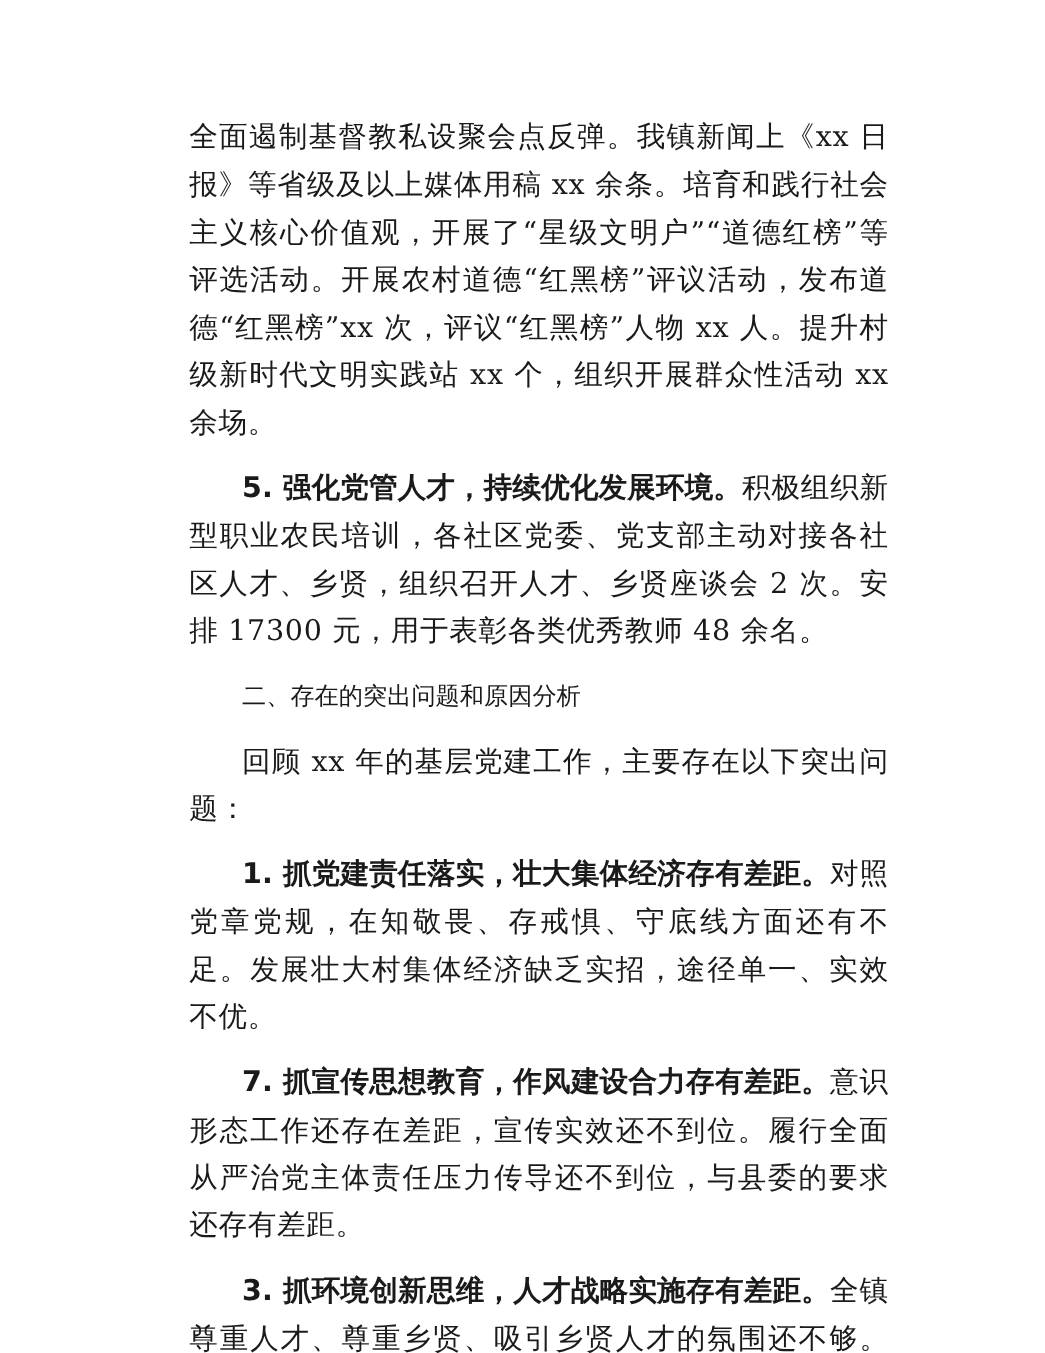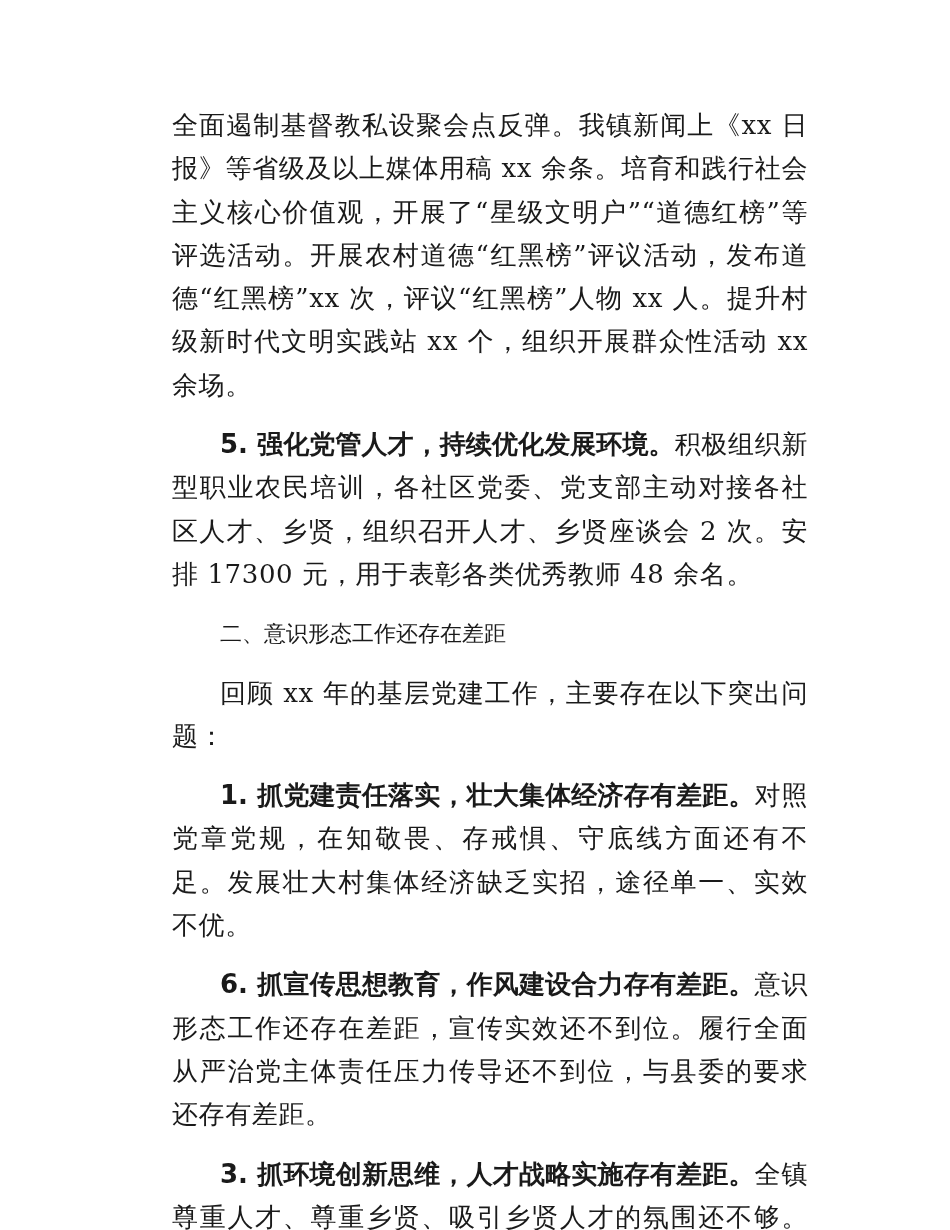--- a/index.html
+++ b/index.html
@@ -56,31 +56,31 @@
 <div class="page">
 
   <p class="para">
     <span>全面遏制基督教私设聚会点反弹。我镇新闻上《xx 日报》等省级及以上媒体用稿 xx 余条。培育和践行社会主义核心价值观，开展了“星级文明户”“道德红榜”等评选活动。开展农村道德“红黑榜”评议活动，发布道德“红黑榜”xx 次，评议“红黑榜”人物 xx 人。提升村级新时代文明实践站 xx 个，组织开展群众性活动 xx 余场。</span>
   </p>
 
   <p class="para indent gap">
     <span class="lead">5. 强化党管人才，持续优化发展环境。</span><span>积极组织新型职业农民培训，各社区党委、党支部主动对接各社区人才、乡贤，组织召开人才、乡贤座谈会 2 次。安排 17300 元，用于表彰各类优秀教师 48 余名。</span>
   </p>
 
-  <h2 class="heading">二、意识形态工作还存在差距</h2>
+  <h2 class="heading">二、存在的突出问题和原因分析</h2>
 
   <p class="para indent gap">
     <span>回顾 xx 年的基层党建工作，主要存在以下突出问题：</span>
   </p>
 
   <p class="para indent gap">
     <span class="lead">1. 抓党建责任落实，壮大集体经济存有差距。</span><span>对照党章党规，在知敬畏、存戒惧、守底线方面还有不足。发展壮大村集体经济缺乏实招，途径单一、实效不优。</span>
   </p>
 
   <p class="para indent gap">
-    <span class="lead">6. 抓宣传思想教育，作风建设合力存有差距。</span><span>意识形态工作还存在差距，宣传实效还不到位。履行全面从严治党主体责任压力传导还不到位，与县委的要求还存有差距。</span>
+    <span class="lead">7. 抓宣传思想教育，作风建设合力存有差距。</span><span>意识形态工作还存在差距，宣传实效还不到位。履行全面从严治党主体责任压力传导还不到位，与县委的要求还存有差距。</span>
   </p>
 
   <p class="para indent gap">
     <span class="lead">3. 抓环境创新思维，人才战略实施存有差距。</span><span>全镇尊重人才、尊重乡贤、吸引乡贤人才的氛围还不够。对本地</span>
   </p>
 
 </div>
 
 </body></html>

